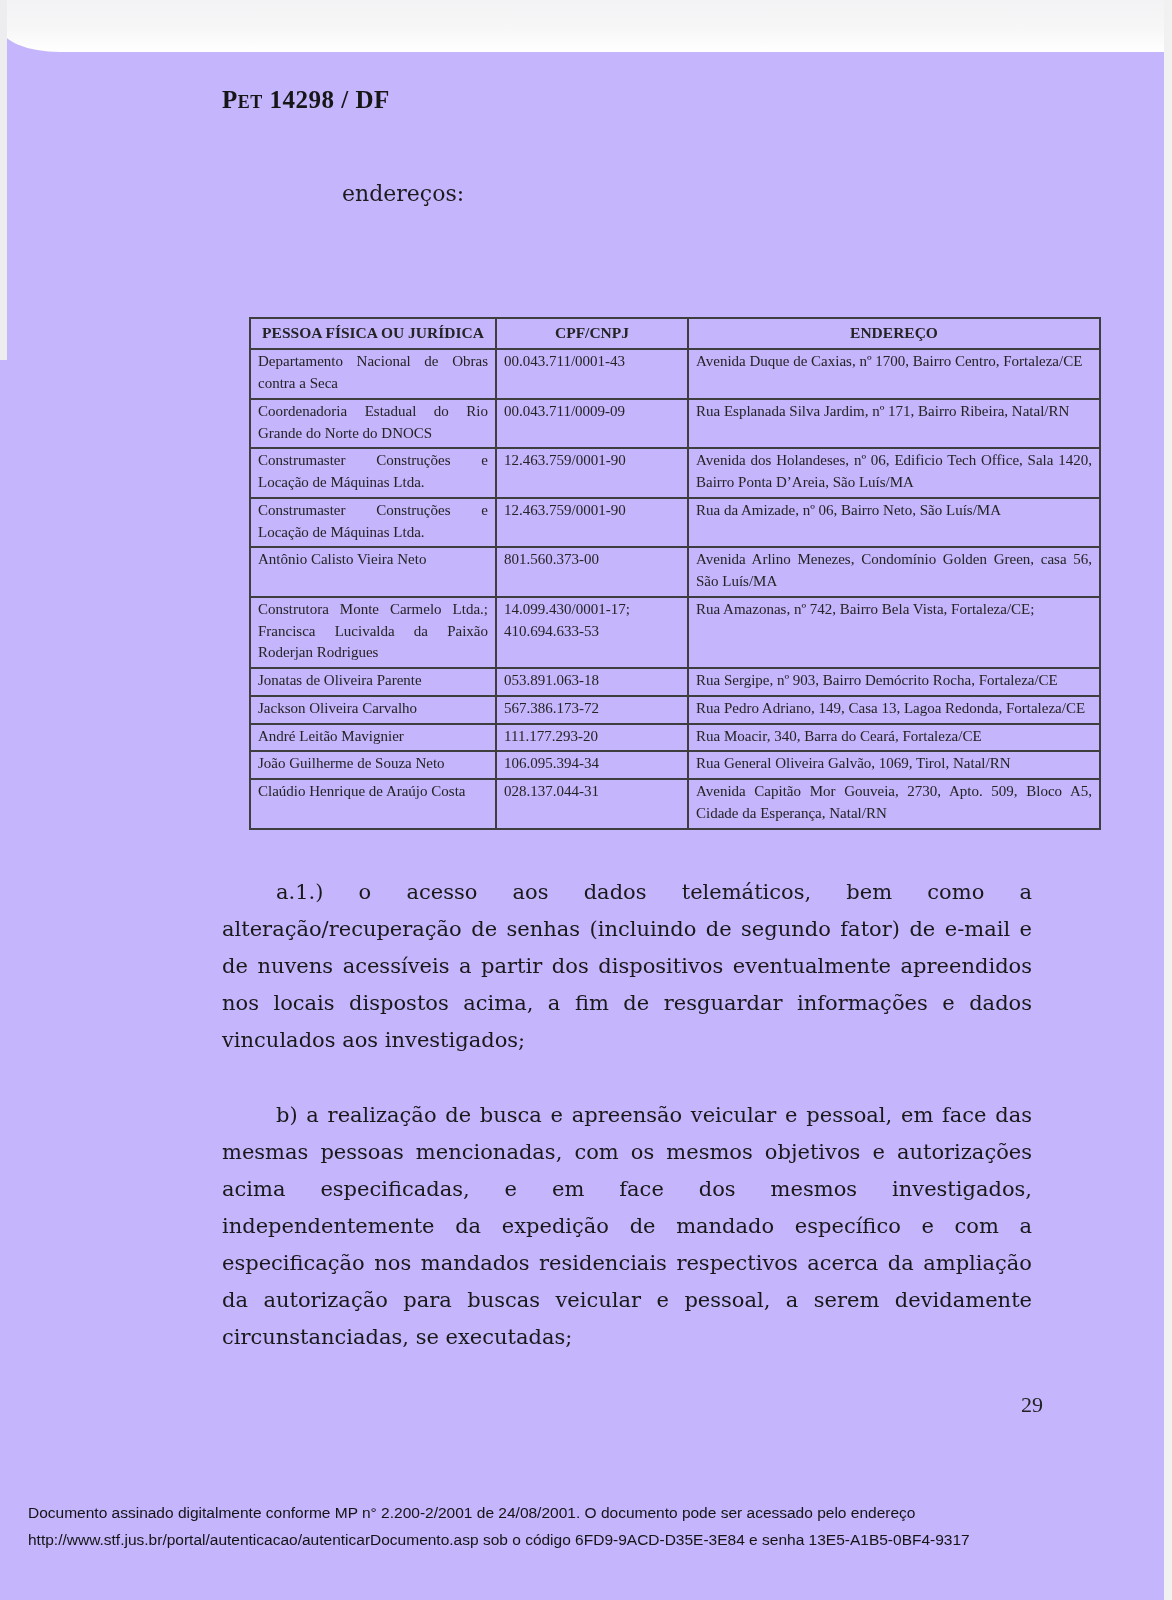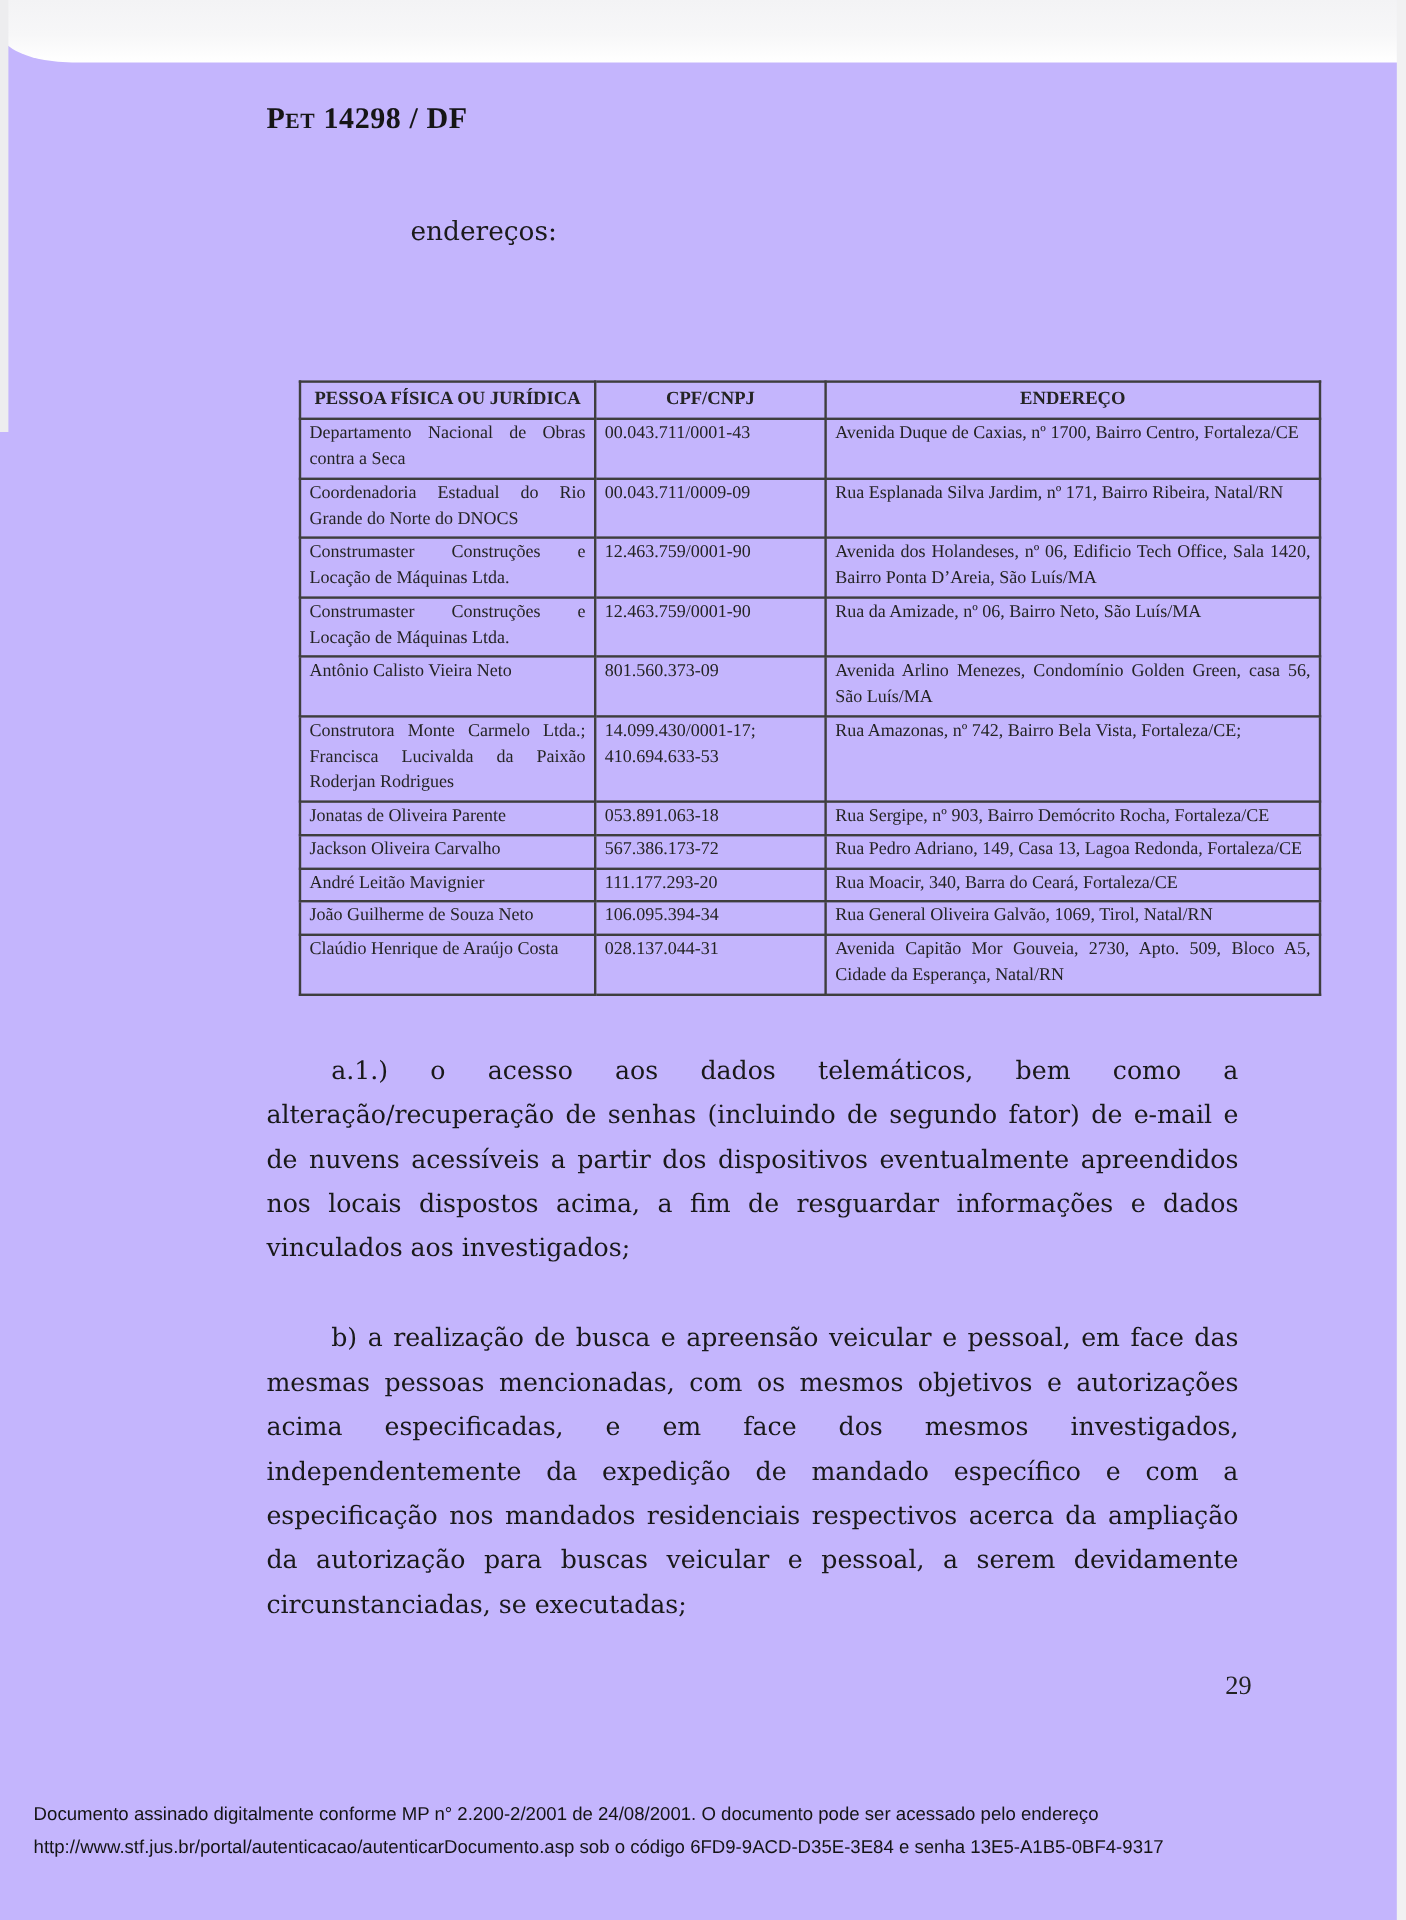--- a/index.html
+++ b/index.html
@@ -117,21 +117,21 @@
         <td class="cell-cpf">12.463.759/0001-90</td>
         <td class="cell-addr">Avenida dos Holandeses, nº 06, Edificio Tech Office, Sala 1420, Bairro Ponta D’Areia, São Luís/MA</td>
       </tr>
       <tr>
         <td class="cell-name">Construmaster Construções e Locação de Máquinas Ltda.</td>
         <td class="cell-cpf">12.463.759/0001-90</td>
         <td class="cell-addr">Rua da Amizade, nº 06, Bairro Neto, São Luís/MA</td>
       </tr>
       <tr>
         <td class="cell-name">Antônio Calisto Vieira Neto</td>
-        <td class="cell-cpf">801.560.373-09</td>
+        <td class="cell-cpf">801.560.373-00</td>
         <td class="cell-addr">Avenida Arlino Menezes, Condomínio Golden Green, casa 56, São Luís/MA</td>
       </tr>
       <tr>
         <td class="cell-name">Construtora Monte Carmelo Ltda.; Francisca Lucivalda da Paixão Roderjan Rodrigues</td>
         <td class="cell-cpf">14.099.430/0001-17; 410.694.633-53</td>
         <td class="cell-addr">Rua Amazonas, nº 742, Bairro Bela Vista, Fortaleza/CE;</td>
       </tr>
       <tr>
         <td class="cell-name">Jonatas de Oliveira Parente</td>
         <td class="cell-cpf">053.891.063-18</td>

